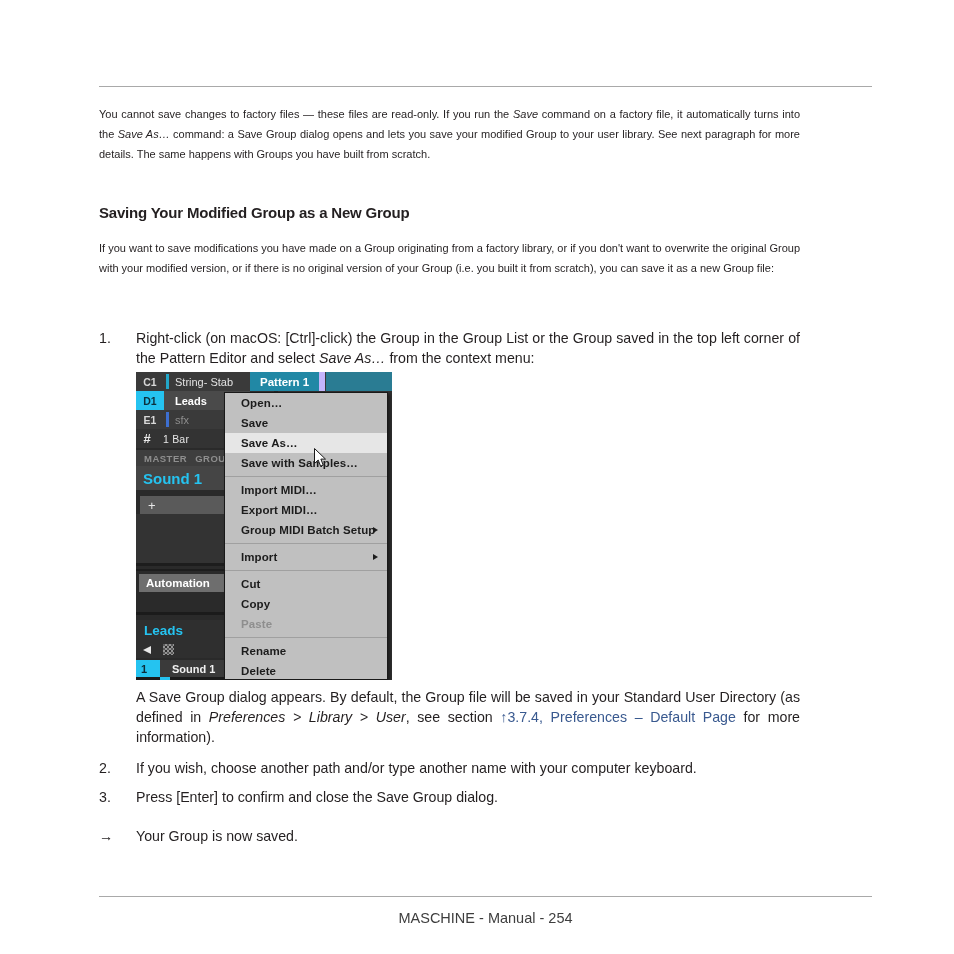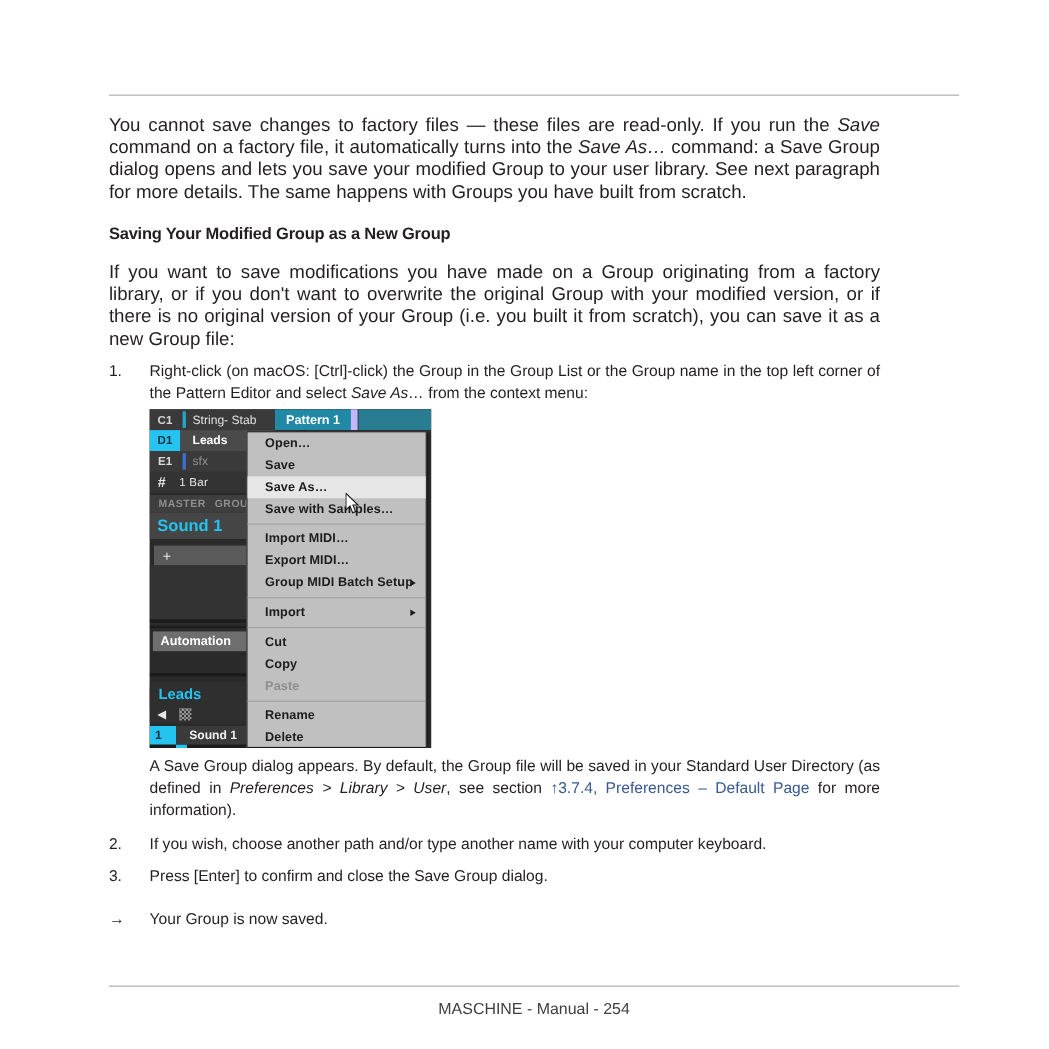--- a/index.html
+++ b/index.html
@@ -54,21 +54,21 @@
   }
 
   
   .body-col {
     position: absolute;
     left: 99px;
     width: 701px;
   }
   p.para {
     margin: 0;
-    font-size: 17px;
+    font-size: 11px;
     line-height: 20.2px;
     text-align: justify;
     color: #231f20;
   }
   .para i, .ital { font-style: italic; }
 
   h2.sec-head {
     margin: 0;
     font-size: 15px;
     font-weight: bold;
@@ -515,21 +515,21 @@
   <div class="body-col" style="top:204px;">
     <h2 class="sec-head">Saving Your Modified Group as a New Group</h2>
   </div>
 
   <div class="body-col" style="top:238px;">
     <p class="para">If you want to save modifications you have made on a Group originating from a factory library, or if you don't want to overwrite the original Group with your modified version, or if there is no original version of your Group (i.e. you built it from scratch), you can save it as a new Group file:</p>
   </div>
 
   <div class="li-row" style="top:328px;">
     <span class="li-num">1.</span>
-    <div class="li-txt"><span>Right-click (on macOS: [Ctrl]-click) the Group in the Group List or the Group name in the top left corner of the Pattern Editor and select </span><i class="ital">Save As…</i><span> from the context menu:</span></div>
+    <div class="li-txt"><span>Right-click (on macOS: [Ctrl]-click) the Group in the Group List or the Group saved in the top left corner of the Pattern Editor and select </span><i class="ital">Save As…</i><span> from the context menu:</span></div>
   </div>
 
   <div class="shot">
 
     <div class="lp">
 
       <div class="row-pad" style="top:0px;">
         <div class="key-cell key-c1">C1</div>
         <div class="pad-name n1">
           <span class="cbar teal"></span>

